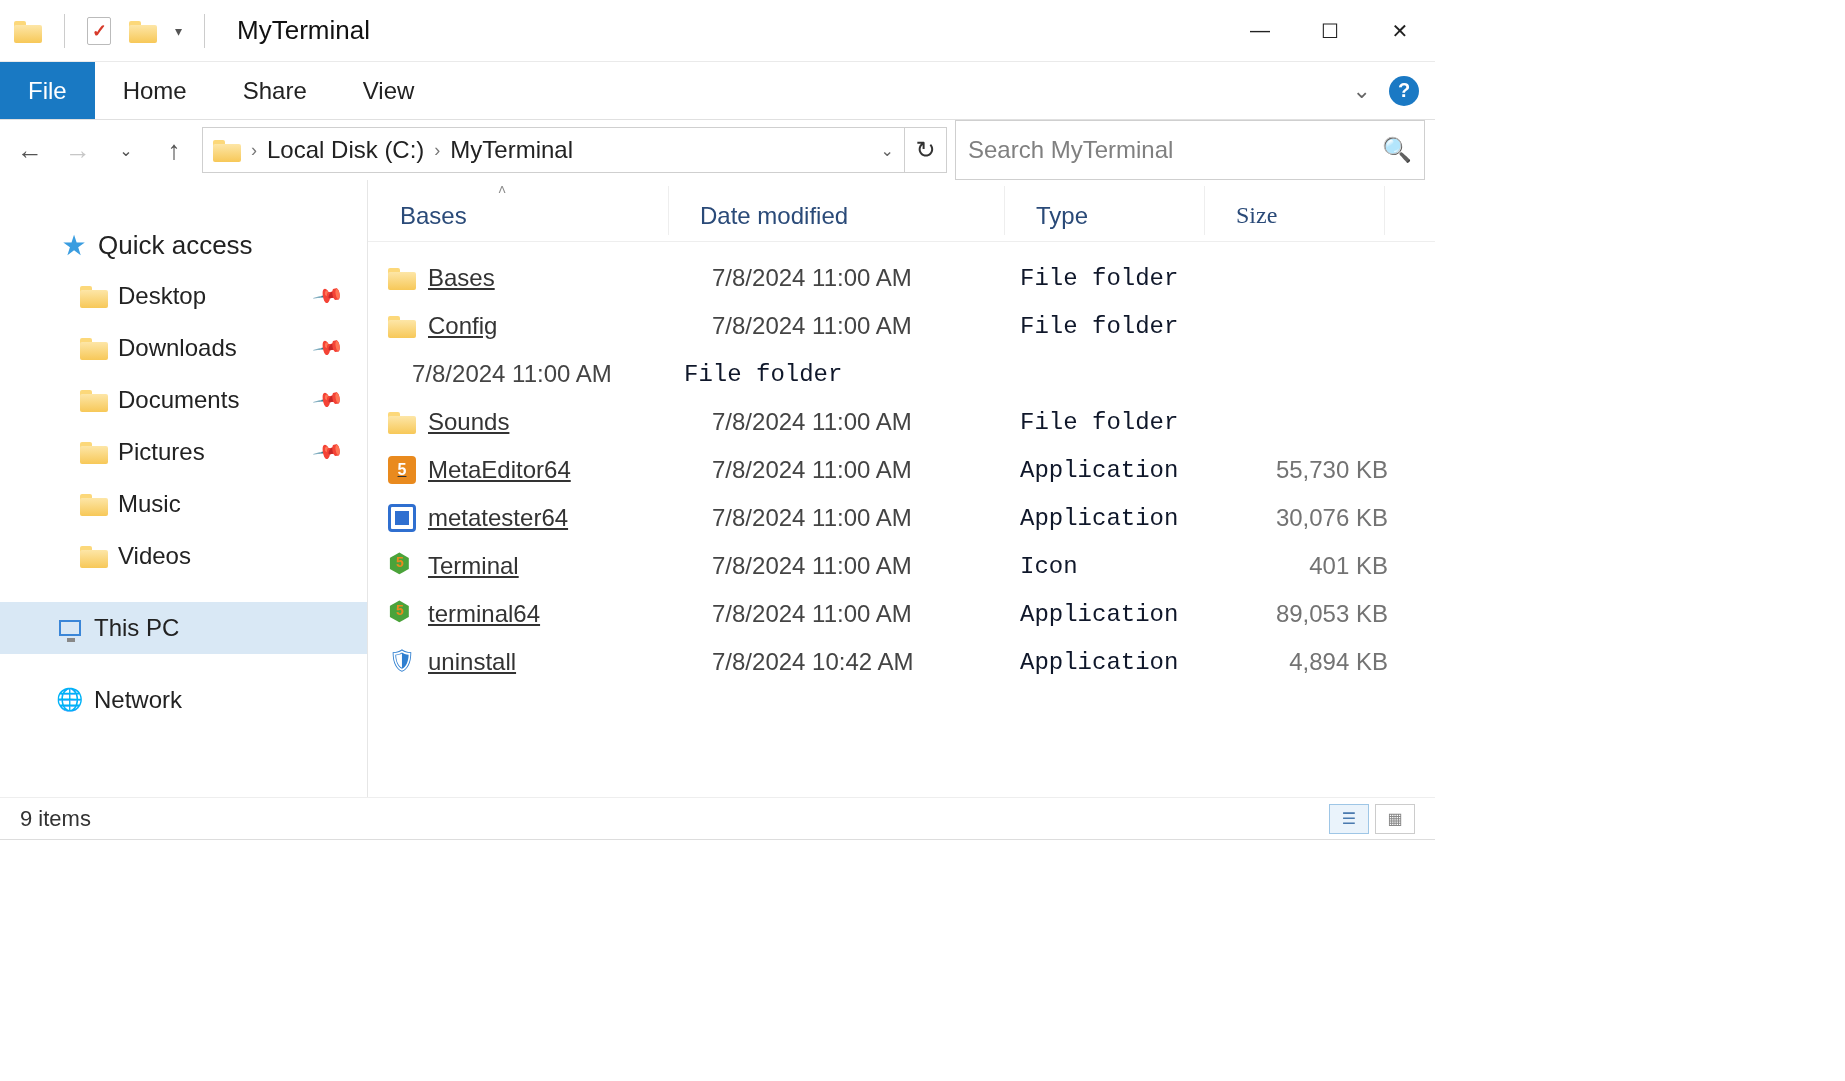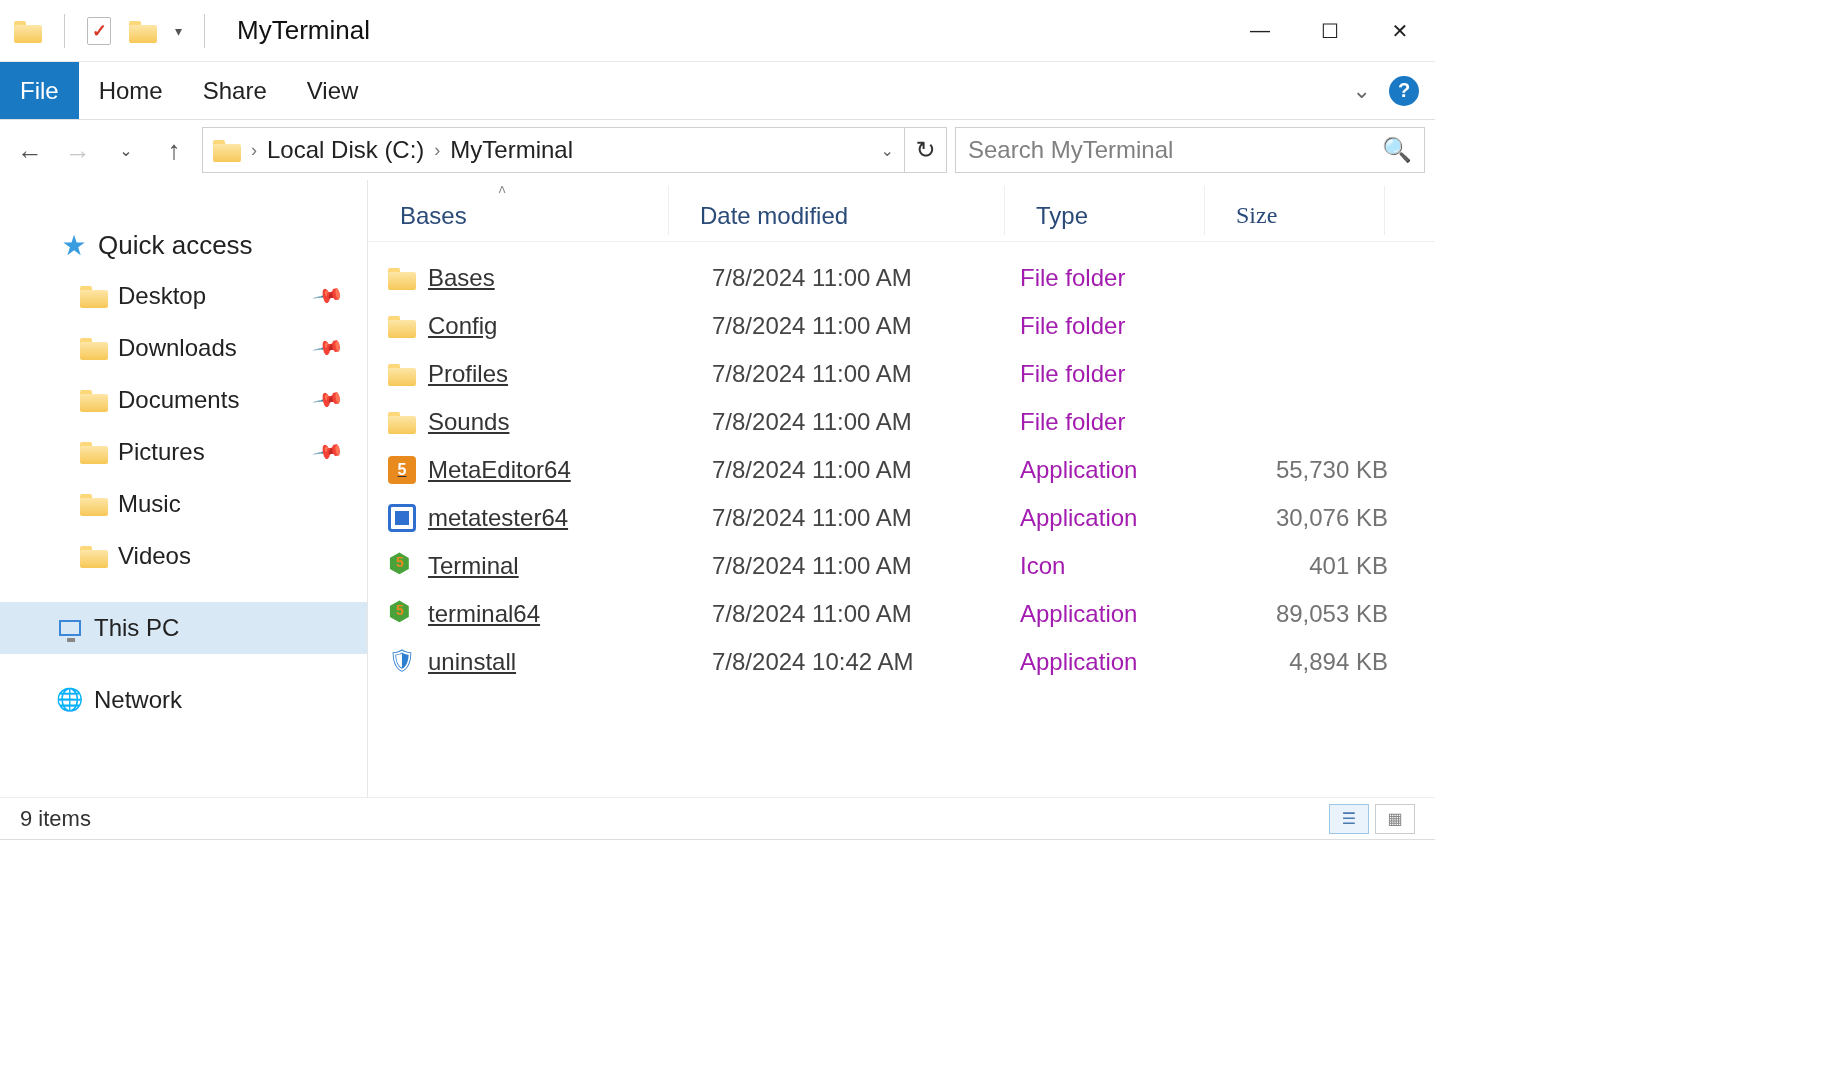--- a/index.html
+++ b/index.html
@@ -15,34 +15,34 @@
   .divider-v { width:1px; height:34px; background:#ccc; margin:0 4px; }
   .chk-icon { width:24px; height:28px; border:1px solid #bbb; border-radius:2px; position:relative; }
   .chk-icon::after { content:"✓"; color:#d73a2a; font-size:18px; position:absolute; top:2px; left:4px; font-weight:bold; }
   .chev-down-sm { font-size:14px; color:#555; }
   .titlebar .title { font-size:26px; margin-left:14px; color:#111; }
   .winbtns { margin-left:auto; display:flex; }
   .winbtn { width:70px; height:60px; display:flex; align-items:center; justify-content:center; font-size:20px; color:#222; }
 
   
   .ribbon { height:58px; display:flex; align-items:stretch; border-bottom:1px solid #e0e0e0; }
-  .ribbon-tab { padding:0 20px; display:flex; align-items:center; font-size:24px; color:#222; }
+  .ribbon-tab { padding:0 28px; display:flex; align-items:center; font-size:24px; color:#222; }
   .ribbon-tab.file { background:#1979c3; color:#fff; }
   .ribbon-right { margin-left:auto; display:flex; align-items:center; gap:18px; padding-right:16px; }
   .help-icon { width:30px; height:30px; border-radius:50%; background:#1a79c4; color:#fff; display:flex; align-items:center; justify-content:center; font-size:20px; font-weight:bold; }
 
   
   .navrow { height:60px; display:flex; align-items:center; padding:8px 10px; gap:8px; }
   .navbtn { width:40px; height:40px; display:flex; align-items:center; justify-content:center; color:#555; font-size:26px; }
   .navbtn.disabled { color:#c7c7c7; }
   .addressbar { flex:1; height:46px; border:1px solid #cfcfcf; display:flex; align-items:center; padding:0 10px; gap:10px; font-size:24px; }
   .addressbar .crumb { color:#222; }
   .addressbar .sep { color:#777; font-size:18px; }
   .refresh-btn { width:42px; height:46px; border:1px solid #cfcfcf; border-left:none; display:flex; align-items:center; justify-content:center; color:#333; }
-  .searchbox { width:470px; height:46px; border:1px solid #cfcfcf; display:flex; align-items:center; padding:0 12px; color:#777; font-size:24px; }
+  .searchbox { width:470px; height:60px; border:1px solid #cfcfcf; display:flex; align-items:center; padding:0 12px; color:#777; font-size:24px; }
   .searchbox input { border:none; outline:none; flex:1; font-size:24px; color:#333; }
   .searchbox input::placeholder { color:#808080; }
 
   
   .body { flex:1; display:flex; overflow:hidden; }
   .navpane { width:368px; border-right:1px solid #e6e6e6; padding-top:40px; }
   .nav-group { padding-left:60px; font-size:26px; color:#222; display:flex; align-items:center; height:50px; gap:10px; }
   .nav-item { padding-left:80px; font-size:24px; color:#222; display:flex; align-items:center; height:52px; gap:10px; position:relative; }
   .nav-item.selected { background:#d9e8f5; }
   .pin { position:absolute; right:26px; color:#8a8a8a; font-size:20px; transform:rotate(35deg); }
@@ -56,21 +56,21 @@
   .columns { display:grid; grid-template-columns: 300px 336px 200px 180px; padding-left:16px; padding-top:10px; height:62px; align-items:center; border-bottom:1px solid #eee; color:#2a4a78; font-size:24px; position:relative; }
   .col-header { padding-left:16px; display:flex; align-items:center; }
   .col-header.size { justify-content:flex-start;font-family:Liberation Serif, serif; }
   .sort-caret { position:absolute; left:130px; top:2px; color:#8a8a8a; font-size:14px; }
   .col-sep { position:absolute; top:6px; bottom:6px; width:1px; background:#eee; }
 
   .filelist { padding:12px 0 0 16px; }
   .row { display:grid; grid-template-columns: 300px 336px 200px 180px; height:48px; align-items:center; font-size:24px; color:#333; }
   .row .name-cell { display:flex; align-items:flex-start; gap:12px; padding-left:4px;text-decoration:underline; }
   .row .date-cell { color:#444;margin-left:28px; }
-  .row .type-cell { color:#a21caf; }
+  .row .type-cell { color:#0f172a;font-family:Liberation Mono, monospace; }
   .row .size-cell { text-align:right; padding-right:12px; color:#737373; }
   .file-icon { width:28px; height:28px; display:flex; align-items:center; justify-content:center; }
   .app-icon.orange { background:#e98a1e; color:#fff; border-radius:4px; font-weight:bold; font-size:16px; }
   .app-icon.blue { border:3px solid #2f6fd0; border-radius:4px; position:relative; }
   .app-icon.blue::after { content:""; position:absolute; inset:4px; background:#2f6fd0; }
   .app-icon.green { position:relative; }
   .app-icon.green::before { content:"⬢"; color:#4aa33a; font-size:26px; position:absolute; left:0; top:-4px; }
   .app-icon.green::after { content:"5"; color:#e98a1e; position:absolute; left:8px; top:2px; font-size:14px; font-weight:bold; }
   .app-icon.uninstall { position:relative; }
   .app-icon.uninstall::before { content:"🛡"; font-size:22px; color:#2f7fd0; position:absolute; left:0; top:0; }
@@ -226,26 +226,20 @@
               <span class="file-icon">
                 <span class="folder-glyph"></span>
               </span>
               <span>Config</span>
             </div>
             <div class="date-cell">7/8/2024 11:00 AM</div>
             <div class="type-cell">File folder</div>
             <div class="size-cell"></div>
           </div>
           <div class="row">
-            <div class="name-cell">
-              <span class="file-icon">
-                <span class="folder-glyph"></span>
-              </span>
-              <span>Profiles</span>
-            </div>
             <div class="date-cell">7/8/2024 11:00 AM</div>
             <div class="type-cell">File folder</div>
             <div class="size-cell"></div>
           </div>
           <div class="row">
             <div class="name-cell">
               <span class="file-icon">
                 <span class="folder-glyph"></span>
               </span>
               <span>Sounds</span>

